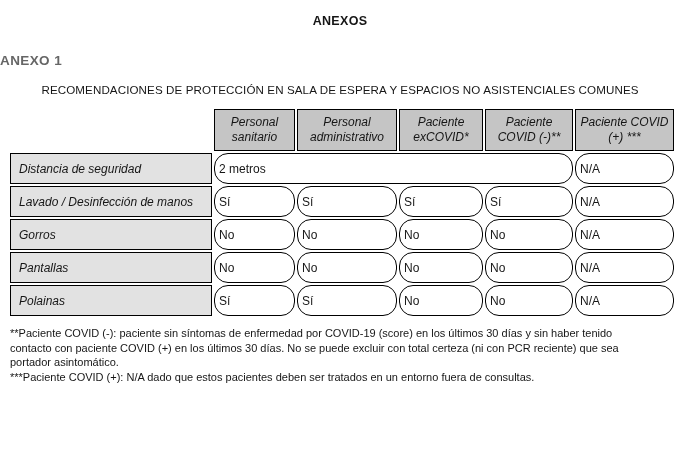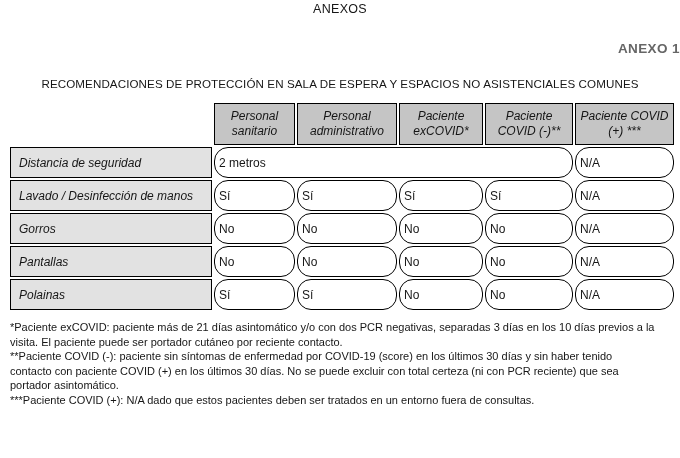--- a/index.html
+++ b/index.html
@@ -4,30 +4,30 @@
 <style>
   html,body{margin:0;padding:0;}
   body{
     width:680px;height:458px;
     background:#ffffff;
     font-family:"Liberation Sans", sans-serif;
     color:#161616;
     overflow:hidden;
   }
   .page-title{
-    text-align:center;font-weight:normal;font-size:12.5px;
-    padding-top:2px;letter-spacing:.3px;
+    text-align:center;font-weight:bold;font-size:12.5px;
+    padding-top:14px;letter-spacing:.3px;
   }
   .annex-heading{
-    text-align:right;font-weight:bold;font-size:13.5px;
+    text-align:left;font-weight:bold;font-size:13.5px;
     color:var(--annex-heading-color,#666666);
     margin-top:25px;letter-spacing:.4px;
   }
   .table-subtitle{
-    text-align:center;font-size:11.6px;margin-top:21px;
+    text-align:center;font-size:11.6px;margin-top:15px;
     letter-spacing:.1px;white-space:nowrap;
   }
   table.protection{
     margin:11px 0 0 8px;
     width:664px;
     table-layout:fixed;
     border-collapse:separate;
     border-spacing:2px;
   }
   th,td{
@@ -119,16 +119,15 @@
       <td>Sí</td>
       <td>Sí</td>
       <td>No</td>
       <td>No</td>
       <td>N/A</td>
     </tr>
   </tbody>
 </table>
 
 <div class="footnotes">
-  <p>*Paciente exCOVID: paciente más de 21 días asintomático y/o con dos PCR negativas, separadas 3 días en los 10 días previos a la visita. El paciente puede ser portador cutáneo por reciente contacto.</p>
   <p>**Paciente COVID (-): paciente sin síntomas de enfermedad por COVID-19 (score) en los últimos 30 días y sin haber tenido contacto con paciente COVID (+) en los últimos 30 días. No se puede excluir con total certeza (ni con PCR reciente) que sea portador asintomático.</p>
   <p>***Paciente COVID (+): N/A dado que estos pacientes deben ser tratados en un entorno fuera de consultas.</p>
 </div>
 
 </body></html>

